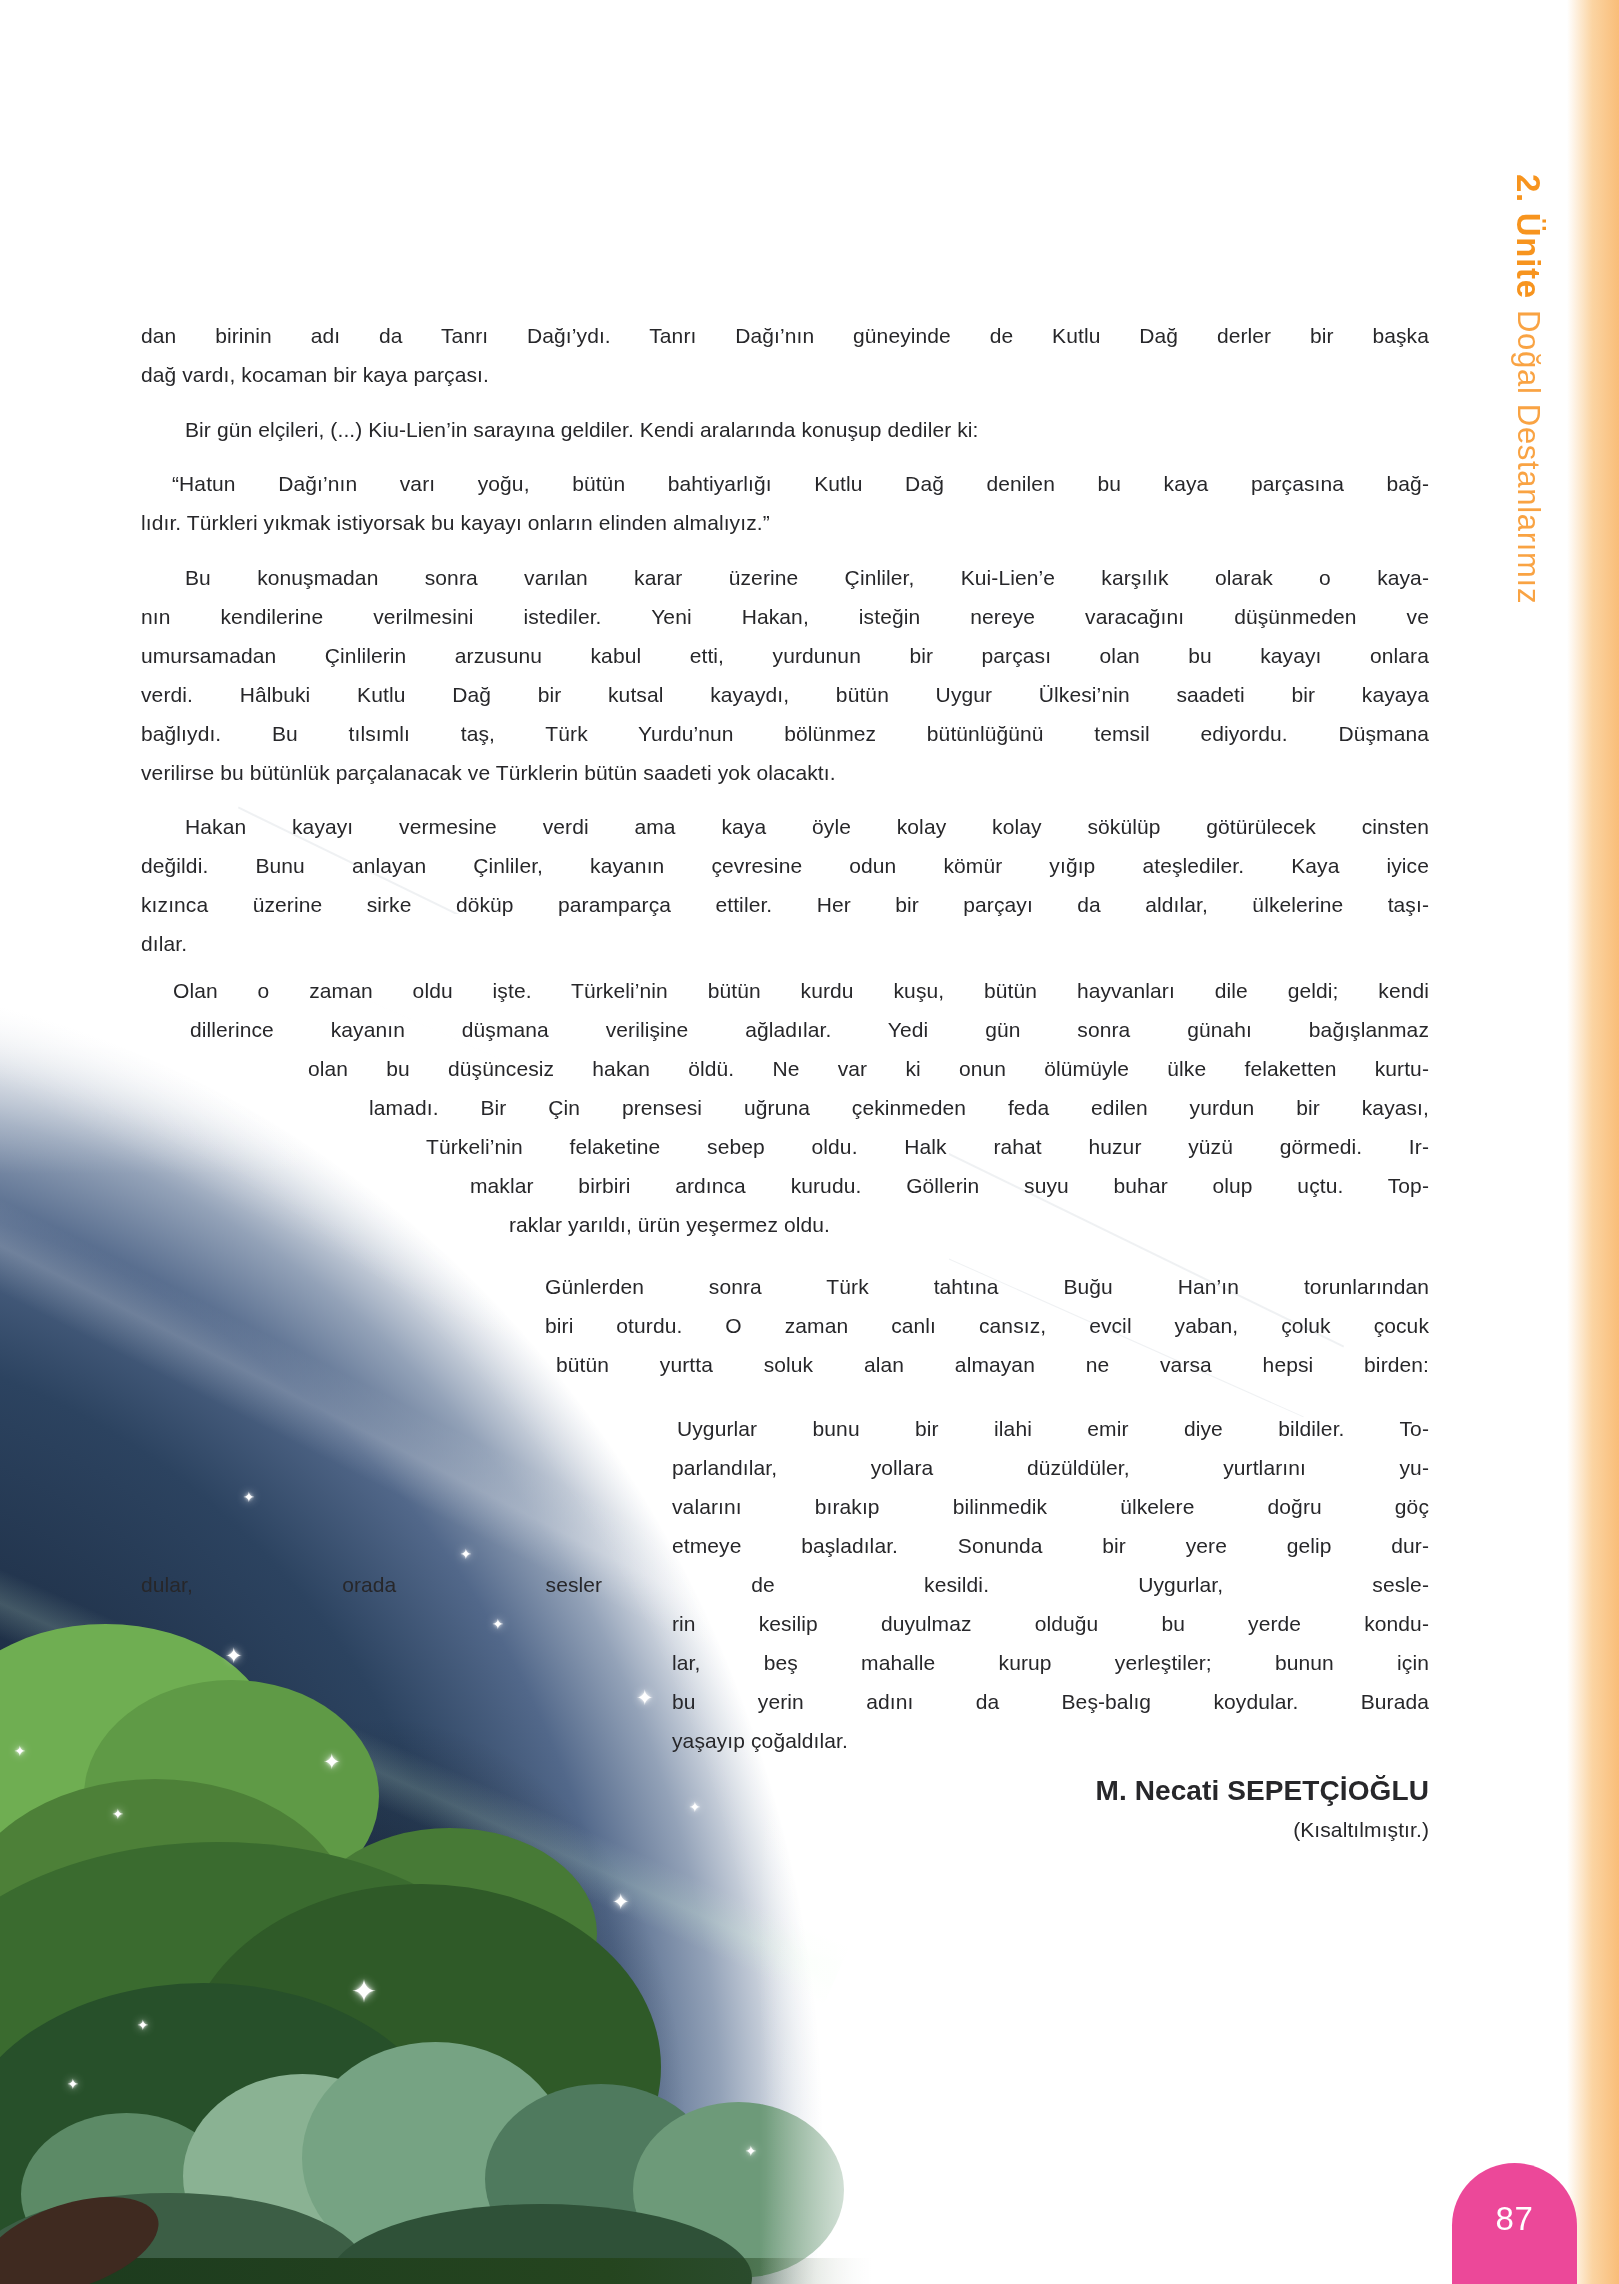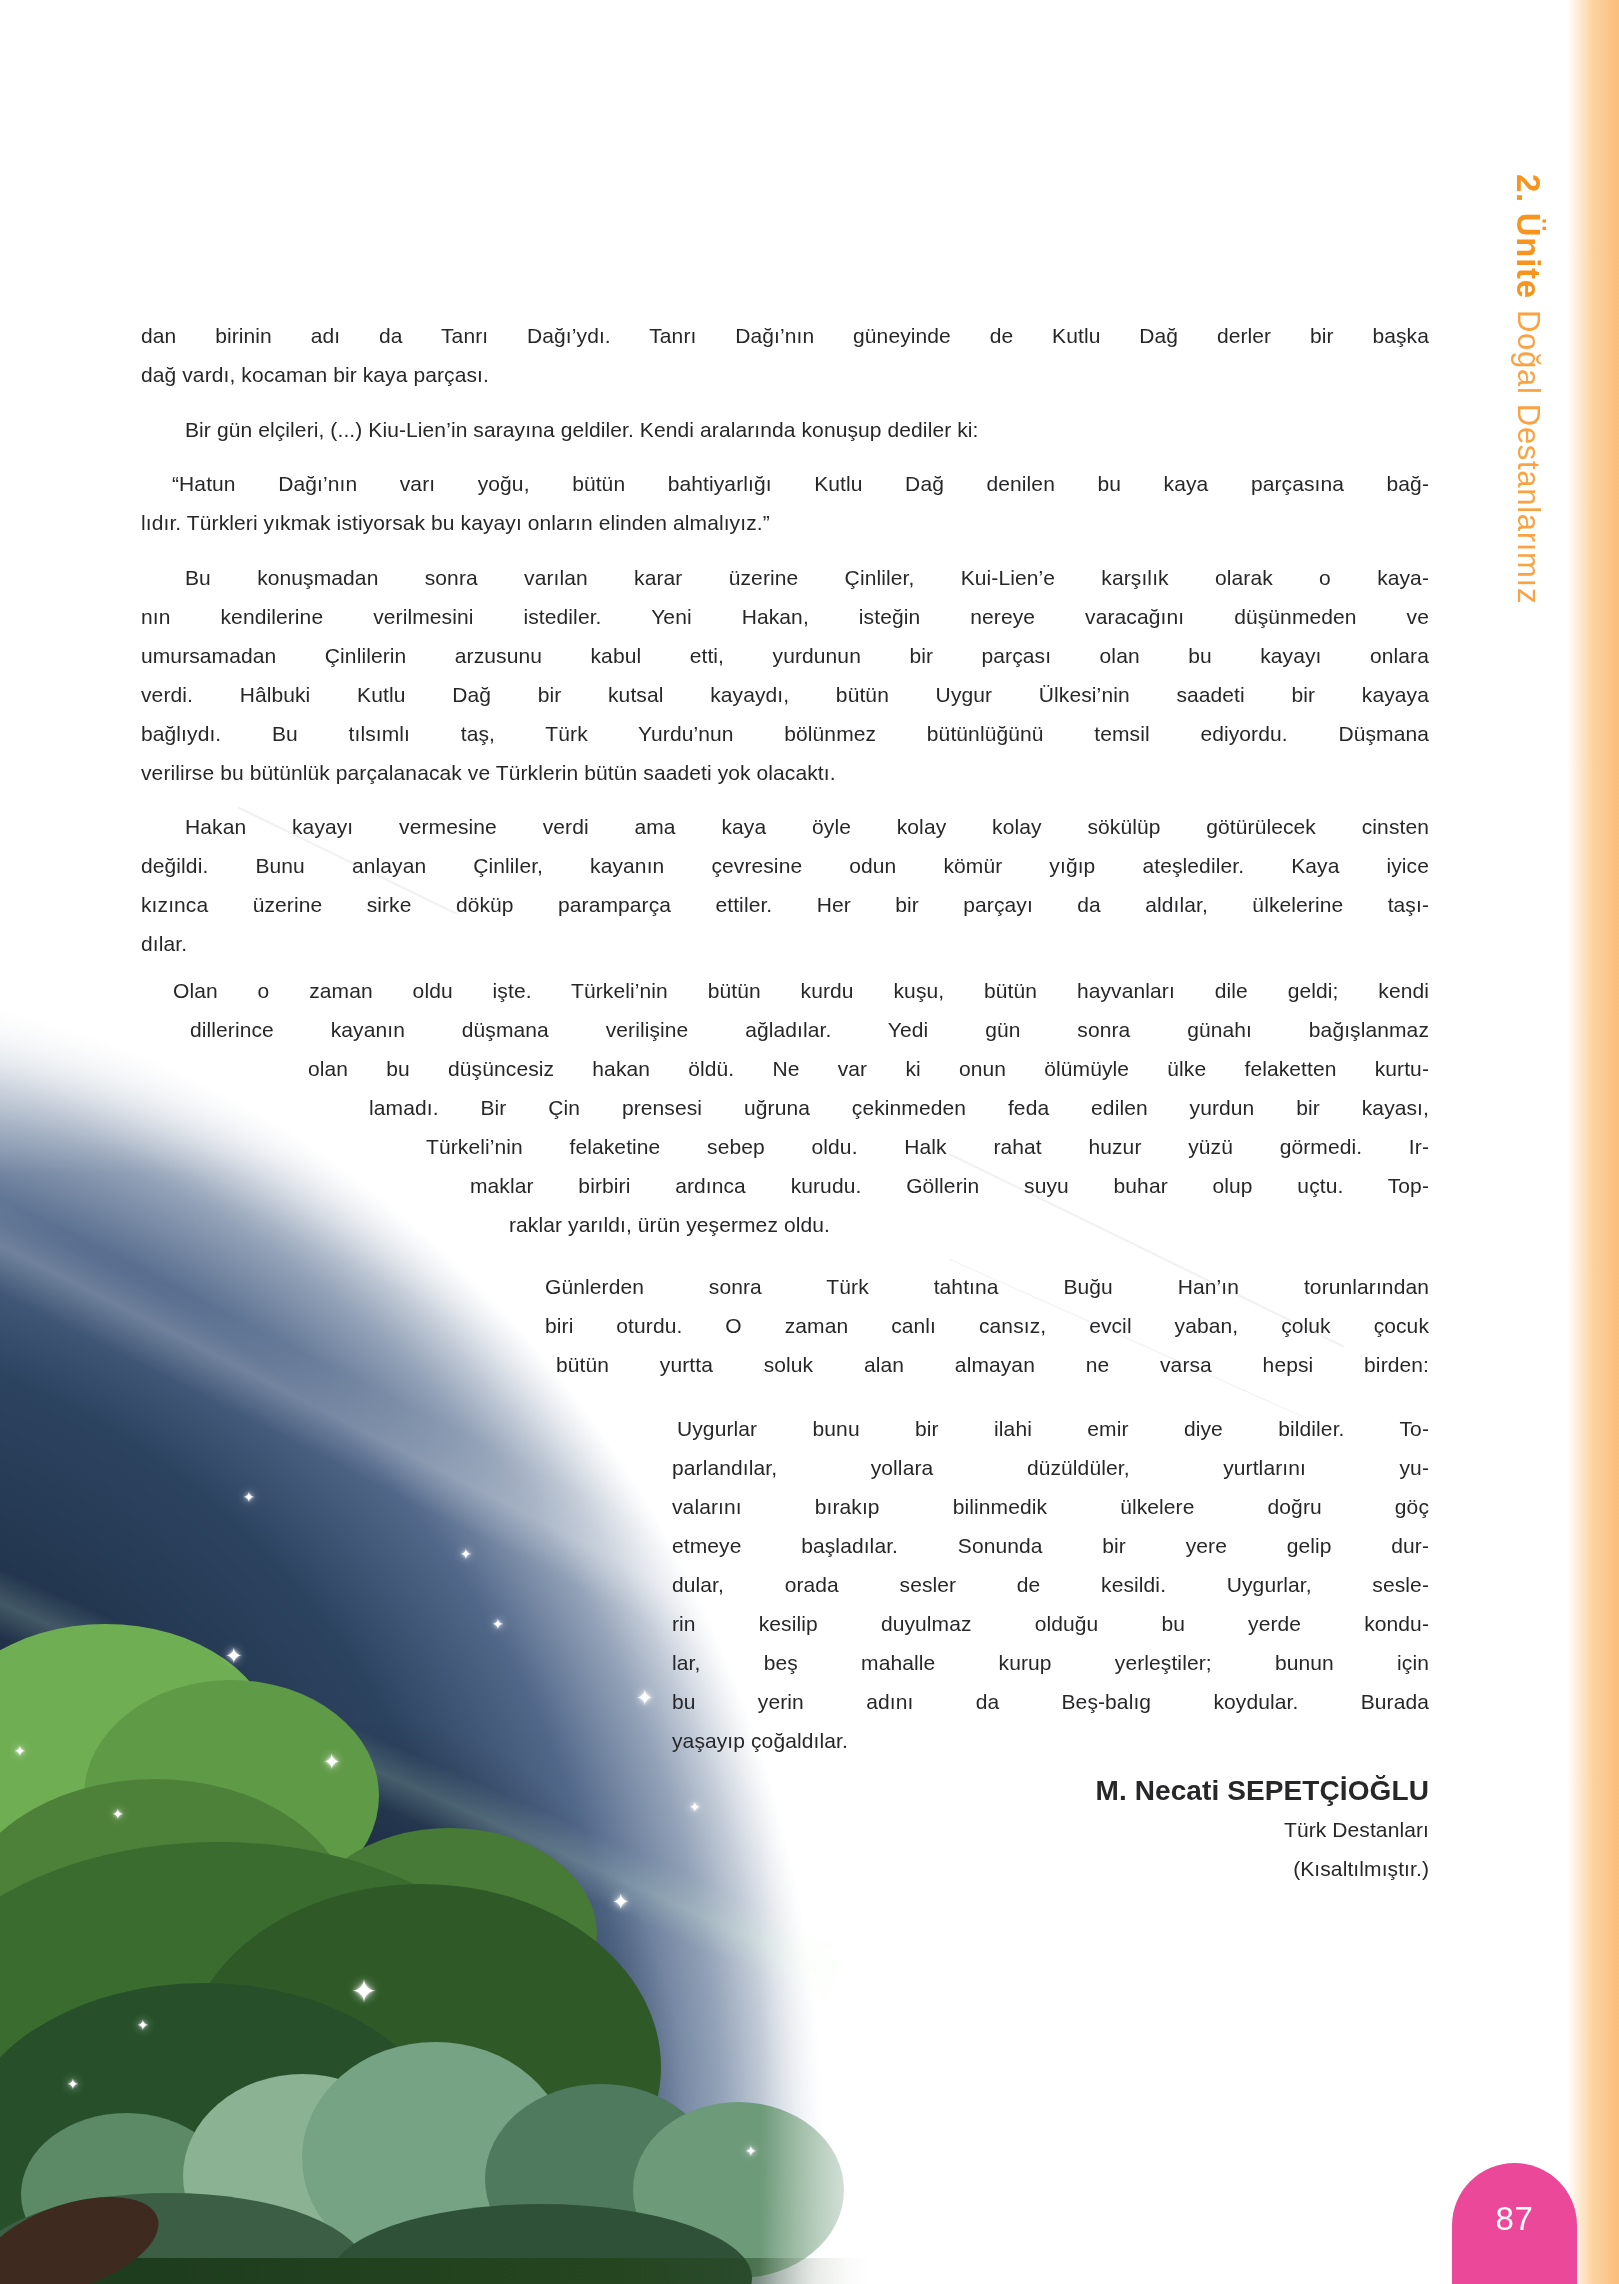--- a/index.html
+++ b/index.html
@@ -163,30 +163,29 @@
       <div class="line" style="margin-left:404px;">biri oturdu. O zaman canlı cansız, evcil yaban, çoluk çocuk</div>
       <div class="line" style="margin-left:415px;">bütün yurtta soluk alan almayan ne varsa hepsi birden:</div>
     </div>
 
 
     <div class="para" style="margin-top:25px;">
       <div class="line" style="margin-left:536px;">Uygurlar bunu bir ilahi emir diye bildiler. To-</div>
       <div class="line" style="margin-left:531px;">parlandılar, yollara düzüldüler, yurtlarını yu-</div>
       <div class="line" style="margin-left:531px;">valarını bırakıp bilinmedik ülkelere doğru göç</div>
       <div class="line" style="margin-left:531px;">etmeye başladılar. Sonunda bir yere gelip dur-</div>
-      <div class="line" style="margin-left:531px;">dular, orada sesler de kesildi. Uygurlar, sesle-</div>
+      <div class="line" style="">dular, orada sesler de kesildi. Uygurlar, sesle-</div>
       <div class="line" style="margin-left:531px;">rin kesilip duyulmaz olduğu bu yerde kondu-</div>
       <div class="line" style="margin-left:531px;">lar, beş mahalle kurup yerleştiler; bunun için</div>
       <div class="line" style="margin-left:531px;">bu yerin adını da Beş-balıg koydular. Burada</div>
       <div class="line end" style="margin-left:531px;">yaşayıp çoğaldılar.</div>
     </div>
 
     <div class="sig">
       <div class="line author">M. Necati SEPETÇİOĞLU</div>
-      <div class="line">Türk Destanları</div>
       <div class="line">(Kısaltılmıştır.)</div>
     </div>
 
   </main>
 
   <div class="sidebar-label">
     <span class="unit">2. Ünite</span><span class="unit-title">Doğal Destanlarımız</span>
   </div>
 
   <div class="edge-strip"></div>

